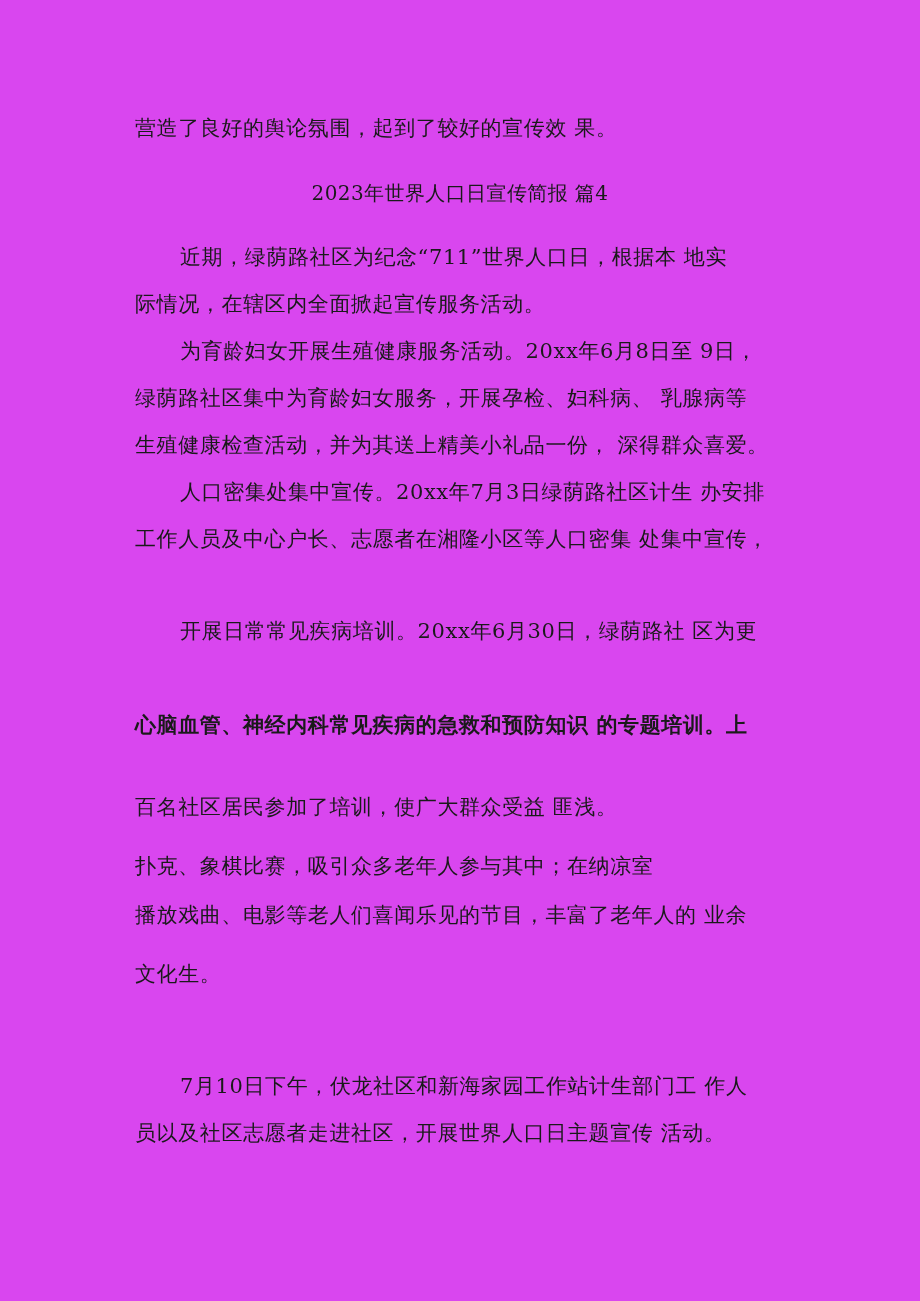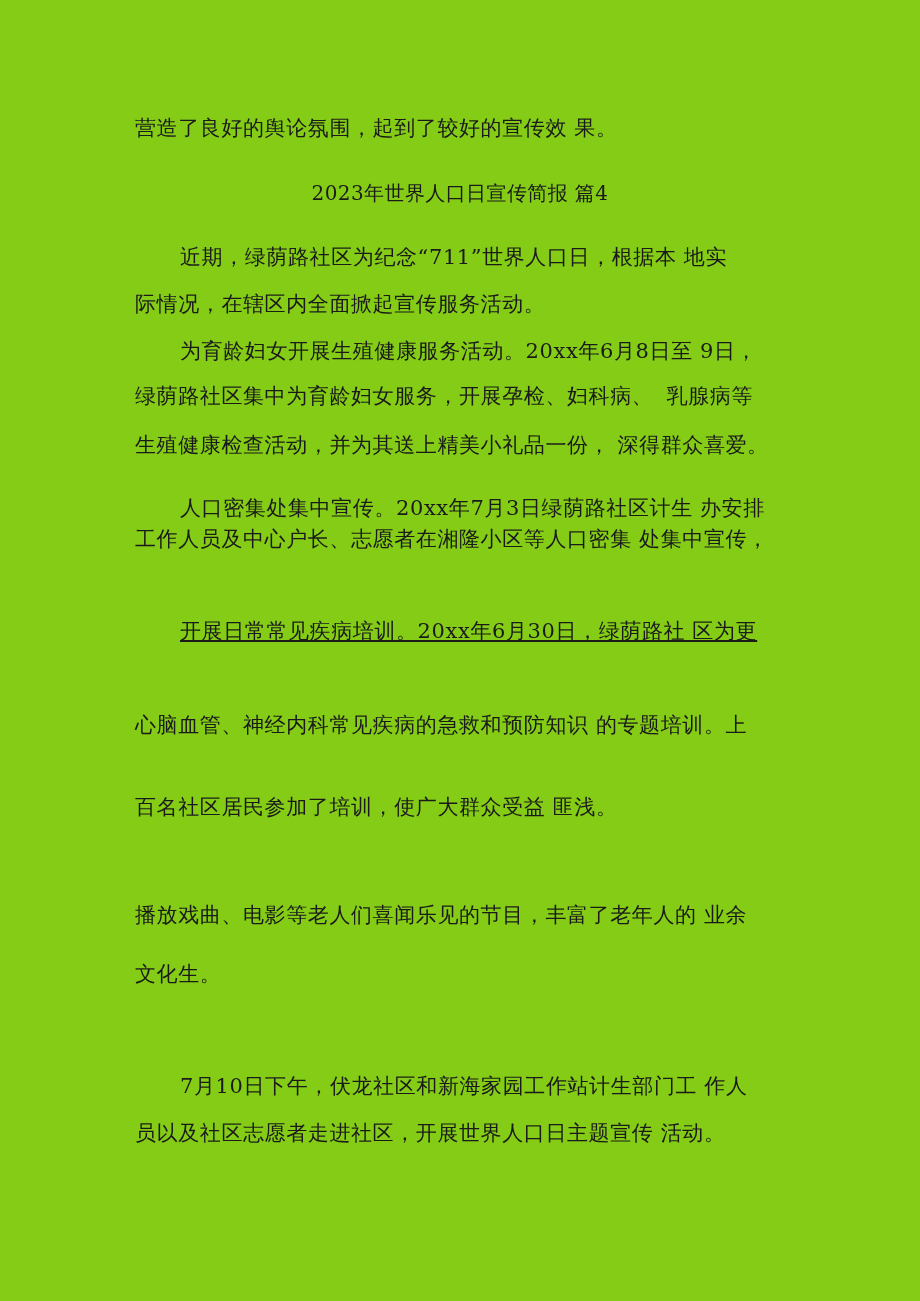--- a/index.html
+++ b/index.html
@@ -13,21 +13,21 @@
       position: relative;
       overflow: hidden;
       font-family: "DejaVu Serif", "Liberation Serif", serif;
       color: #1a1a1a;
     }
     .page {
       position: absolute;
       left: 0; top: 0;
       width: 920px;
       height: 1301px;
-      background: #84cc16;
+      background: #d946ef;
     }
     .line {
       position: absolute;
       left: 135px;
       font-size: 21px;
       line-height: 30px;
       white-space: nowrap;
       letter-spacing: 0.6px;
     }
     .indent { left: 180px; }
@@ -48,30 +48,31 @@
 <div class="page">
 
   <div class="line" style="top:113px;">营造了良好的舆论氛围，起到了较好的宣传效 果。</div>
 
   <div class="heading" style="top:178px;">2023年世界人口日宣传简报 篇4</div>
 
   <div class="line indent" style="top:242px;">近期，绿荫路社区为纪念“711”世界人口日，根据本 地实</div>
   <div class="line" style="top:289px;">际情况，在辖区内全面掀起宣传服务活动。</div>
 
   <div class="line indent" style="top:336px;">为育龄妇女开展生殖健康服务活动。20xx年6月8日至 9日，</div>
-  <div class="line" style="top:383px;font-family:Liberation Mono, monospace;">绿荫路社区集中为育龄妇女服务，开展孕检、妇科病、 乳腺病等</div>
+  <div class="line" style="top:383px;">绿荫路社区集中为育龄妇女服务，开展孕检、妇科病、 乳腺病等</div>
   <div class="line" style="top:430px;">生殖健康检查活动，并为其送上精美小礼品一份， 深得群众喜爱。</div>
 
-  <div class="line indent" style="top:493px;">人口密集处集中宣传。20xx年7月3日绿荫路社区计生 办安排</div>
+  <div class="line indent" style="top:477px;">人口密集处集中宣传。20xx年7月3日绿荫路社区计生 办安排</div>
   <div class="line" style="top:524px;">工作人员及中心户长、志愿者在湘隆小区等人口密集 处集中宣传，</div>
 
-  <div class="line indent" style="top:616px;text-decoration:underline;">开展日常常见疾病培训。20xx年6月30日，绿荫路社 区为更</div>
-  <div class="line" style="top:710px;">心脑血管、神经内科常见疾病的急救和预防知识 的专题培训。上</div>
+  <div class="line indent" style="top:616px;">开展日常常见疾病培训。20xx年6月30日，绿荫路社 区为更</div>
+  <div class="line" style="top:710px;font-weight:bold;">心脑血管、神经内科常见疾病的急救和预防知识 的专题培训。上</div>
   <div class="line" style="top:792px;">百名社区居民参加了培训，使广大群众受益 匪浅。</div>
 
+  <div class="line" style="top:851px;">扑克、象棋比赛，吸引众多老年人参与其中；在纳凉室</div>
   <div class="line" style="top:900px;">播放戏曲、电影等老人们喜闻乐见的节目，丰富了老年人的 业余</div>
   <div class="line" style="top:947px;margin-top:12px;">文化生。</div>
 
 
   <div class="line indent" style="top:1071px;">7月10日下午，伏龙社区和新海家园工作站计生部门工 作人</div>
   <div class="line" style="top:1118px;">员以及社区志愿者走进社区，开展世界人口日主题宣传 活动。</div>
 
 </div>
 
 </body></html>

